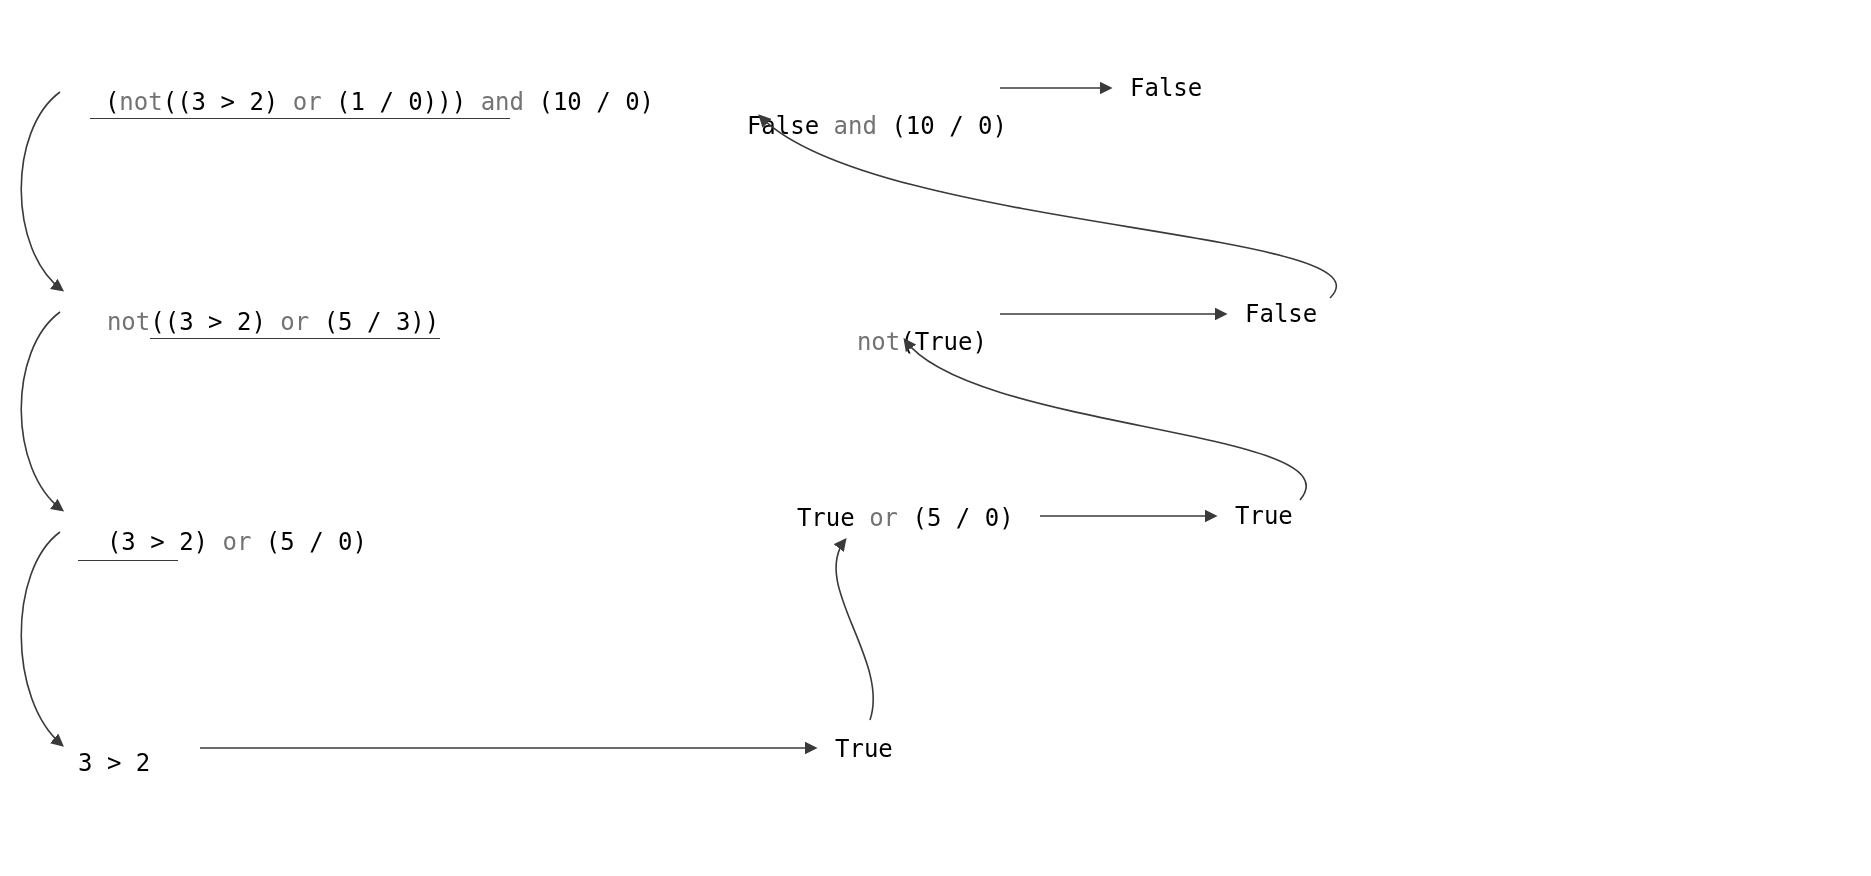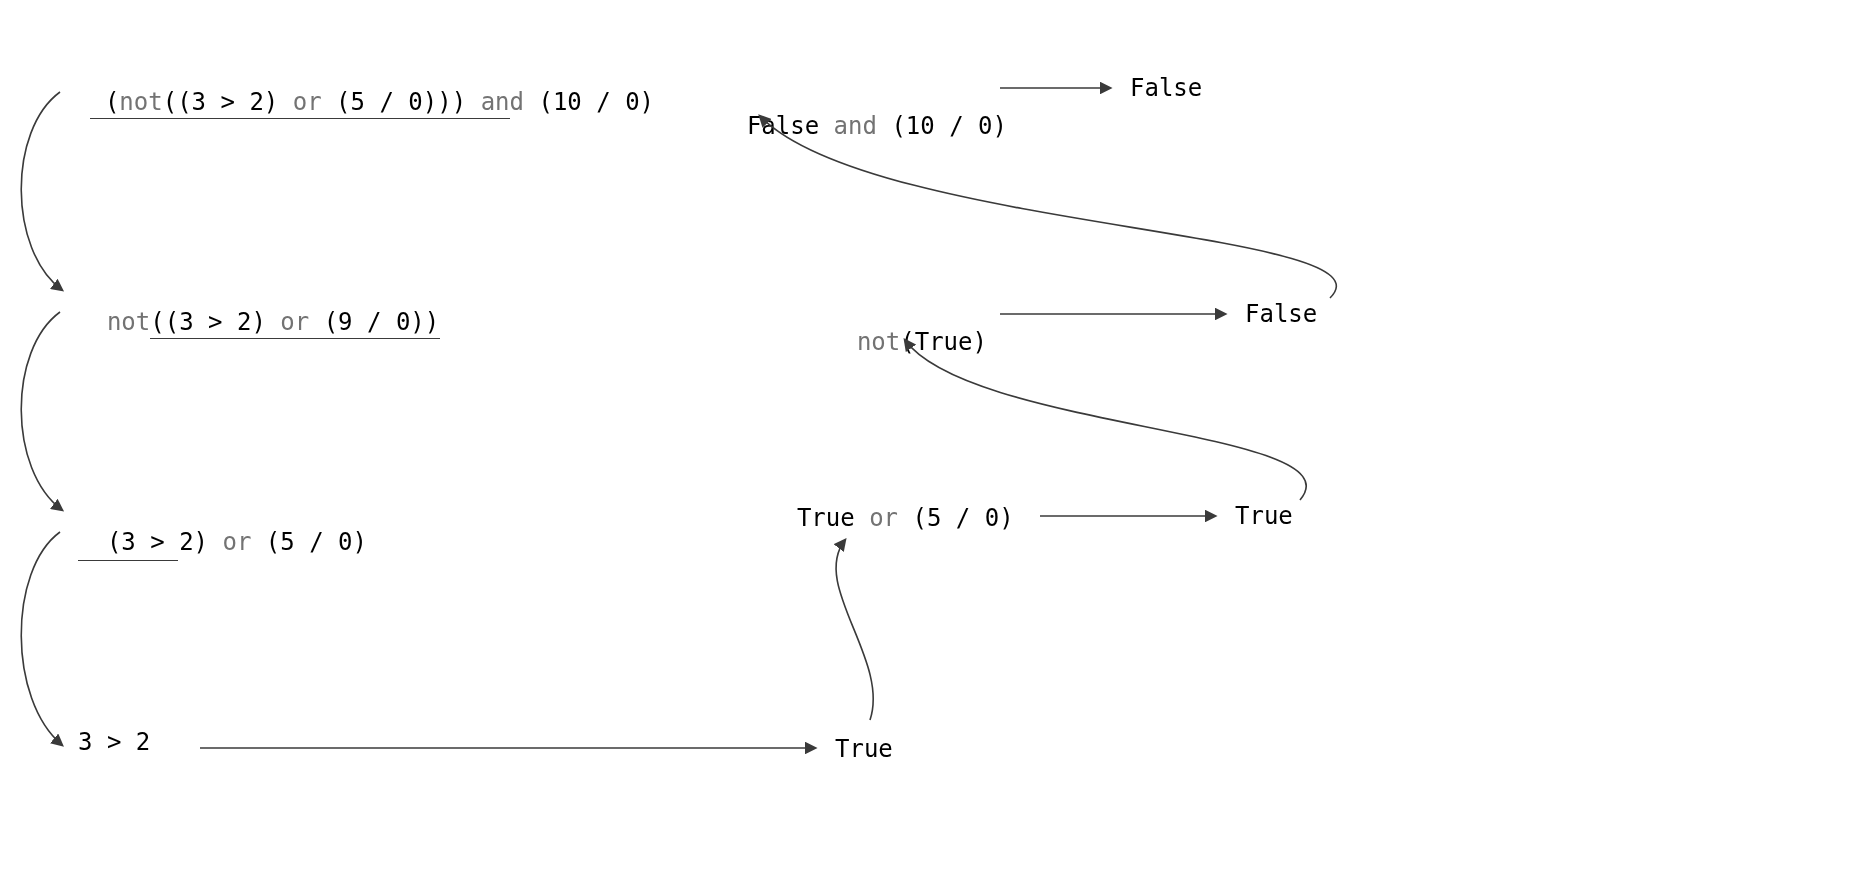--- a/index.html
+++ b/index.html
@@ -28,35 +28,35 @@
     top: 0;
     width: 1871px;
     height: 876px;
     pointer-events: none;
   }
 </style>
 </head>
 <body>
 
 <div class="expr" style="left:76px; top:60px;">
-  <span>(</span><span class="kw">not</span><span>((3 &gt; 2) </span><span class="kw">or</span><span> (5 / 0))) </span><span class="kw">and</span><span> (10 / 0)</span>
+  <span>(</span><span class="kw">not</span><span>((3 &gt; 2) </span><span class="kw">or</span><span> (1 / 0))) </span><span class="kw">and</span><span> (10 / 0)</span>
 </div>
 <div class="underline" style="left:90px; top:118px; width:420px;"></div>
 
 <div class="expr" style="left:78px; top:280px;">
-  <span class="kw">not</span><span>((3 &gt; 2) </span><span class="kw">or</span><span> (9 / 0))</span>
+  <span class="kw">not</span><span>((3 &gt; 2) </span><span class="kw">or</span><span> (5 / 3))</span>
 </div>
 <div class="underline" style="left:150px; top:338px; width:290px;"></div>
 
 <div class="expr" style="left:78px; top:500px;">
   <span>(3 &gt; 2) </span><span class="kw">or</span><span> (5 / 0)</span>
 </div>
 <div class="underline" style="left:78px; top:560px; width:100px;"></div>
 
-<div class="expr" style="left:78px; top:728px;">3 &gt; 2</div>
+<div class="expr" style="left:78px; top:749px;">3 &gt; 2</div>
 
 <div class="expr" style="left:835px; top:735px;">True</div>
 
 <div class="expr" style="left:768px; top:476px;">
   <span>True </span><span class="kw">or</span><span> (5 / 0)</span>
 </div>
 <div class="expr" style="left:1235px; top:502px;">True</div>
 
 <div class="expr" style="left:828px; top:300px;">
   <span class="kw">not</span><span>(True)</span>

